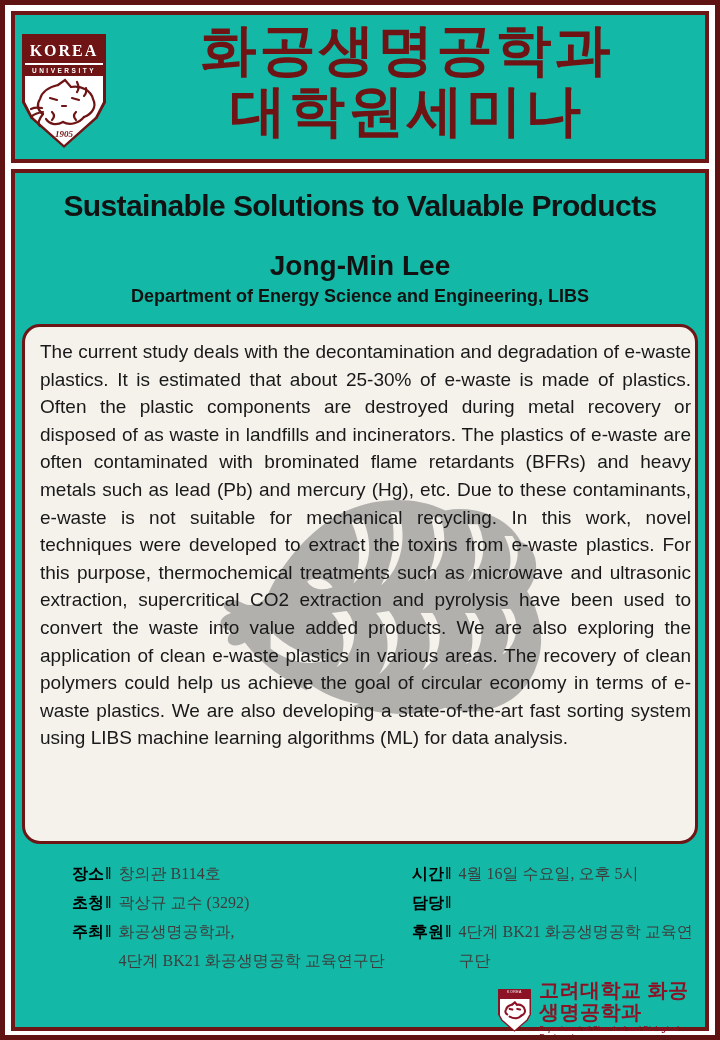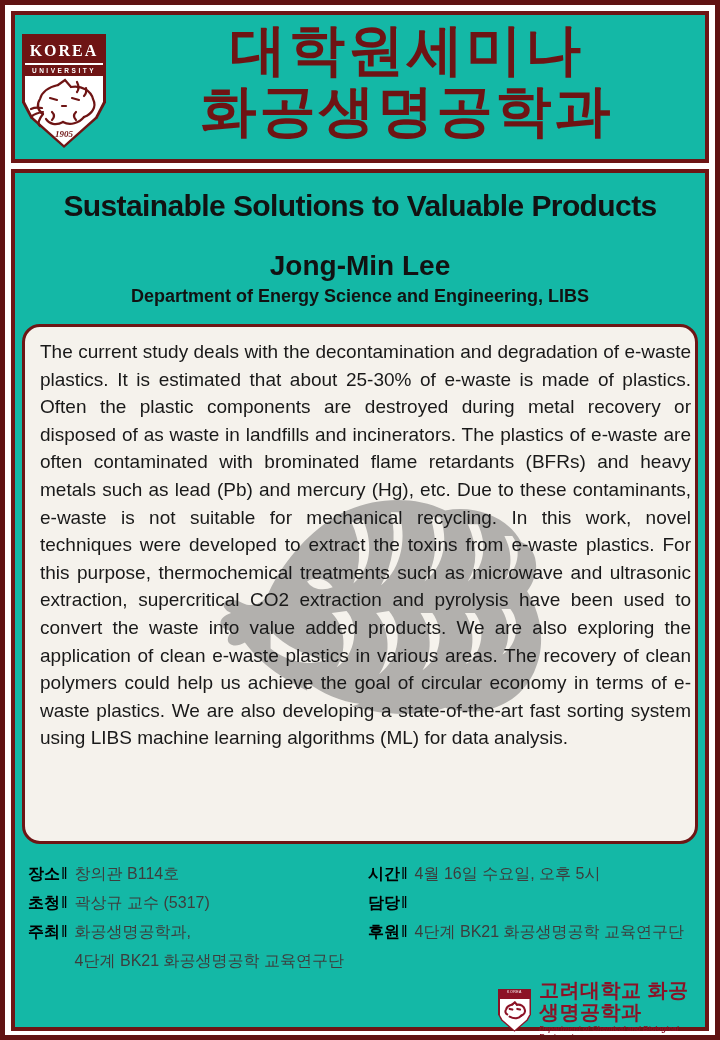--- a/index.html
+++ b/index.html
@@ -62,24 +62,24 @@
   .tiger-watermark{position:absolute;left:186px;top:138px;z-index:0;}
   .abstract-text{
     position:relative;z-index:1;margin:0;padding:11px 4px 0 15px;
     font-size:19px;line-height:27.6px;text-align:justify;color:#191919;
   }
 
   
   .info-col{position:absolute;font-size:16px;line-height:29px;}
   .info-col-left{left:13px;top:686px;}
   .info-col-right{left:353px;top:686px;}
-  .info-row{display:flex;align-items:flex-start;}
+  .info-row{display:flex;align-items:flex-start;margin-left:44px;}
   .info-label{font-weight:bold;color:#000;flex:0 0 auto;}
   .info-sep{color:#000;margin:0 7px 0 1px;flex:0 0 auto;}
-  .info-value{color:#3d3d3d;}
+  .info-value{color:#3d3d3d;font-family:Liberation Serif, serif;}
 
   
   .footer-logo{position:absolute;left:483px;top:806px;display:flex;align-items:center;gap:8px;}
   .footer-text{line-height:1.1;}
   .dept-kr{color:#8c1226;font-weight:800;font-size:20px;letter-spacing:.5px;}
   .dept-en{color:#8c1226;font-weight:bold;font-style:italic;font-size:7.5px;margin-top:2px;}
 </style>
 </head>
 <body>
 
@@ -105,22 +105,22 @@
           <path d="M34 28 L38 28"></path>
           <path d="M14 30 Q7 29 3 31 M15 34 Q8 35 4 38"></path>
           <path d="M24 34 Q28 38 24 42 M48 34 Q44 38 48 42"></path>
           <path d="M49 4 Q52 10 49 14 M58 10 Q59 15 56 18"></path>
         </g>
       </svg>
       <div class="shield-year">1905</div>
     </div>
 
     <div class="kr-title">
+      <div>화공생명공학과</div>
       <div>대학원세미나</div>
-      <div>화공생명공학과</div>
     </div>
   </div>
 
   <div class="panel main-panel">
 
     <div class="sem-title">Sustainable Solutions to Valuable Products</div>
     <div class="speaker">Jong-Min Lee</div>
     <div class="affiliation">Department of Energy Science and Engineering, LIBS</div>
 
     <div class="abstract-box">
@@ -153,21 +153,21 @@
           <span class="info-sep">‖</span>
         <div class="info-value">
           <div>창의관 B114호</div>
           <div></div>
         </div>
       </div>
       <div class="info-row">
         <span class="info-label">초청</span>
           <span class="info-sep">‖</span>
         <div class="info-value">
-          <div>곽상규 교수 (5317)</div>
+          <div>곽상규 교수 (3292)</div>
           <div></div>
         </div>
       </div>
       <div class="info-row">
         <span class="info-label">주최</span>
           <span class="info-sep">‖</span>
         <div class="info-value">
           <div>화공생명공학과,</div>
           <div>4단계 BK21 화공생명공학 교육연구단</div>
         </div>

